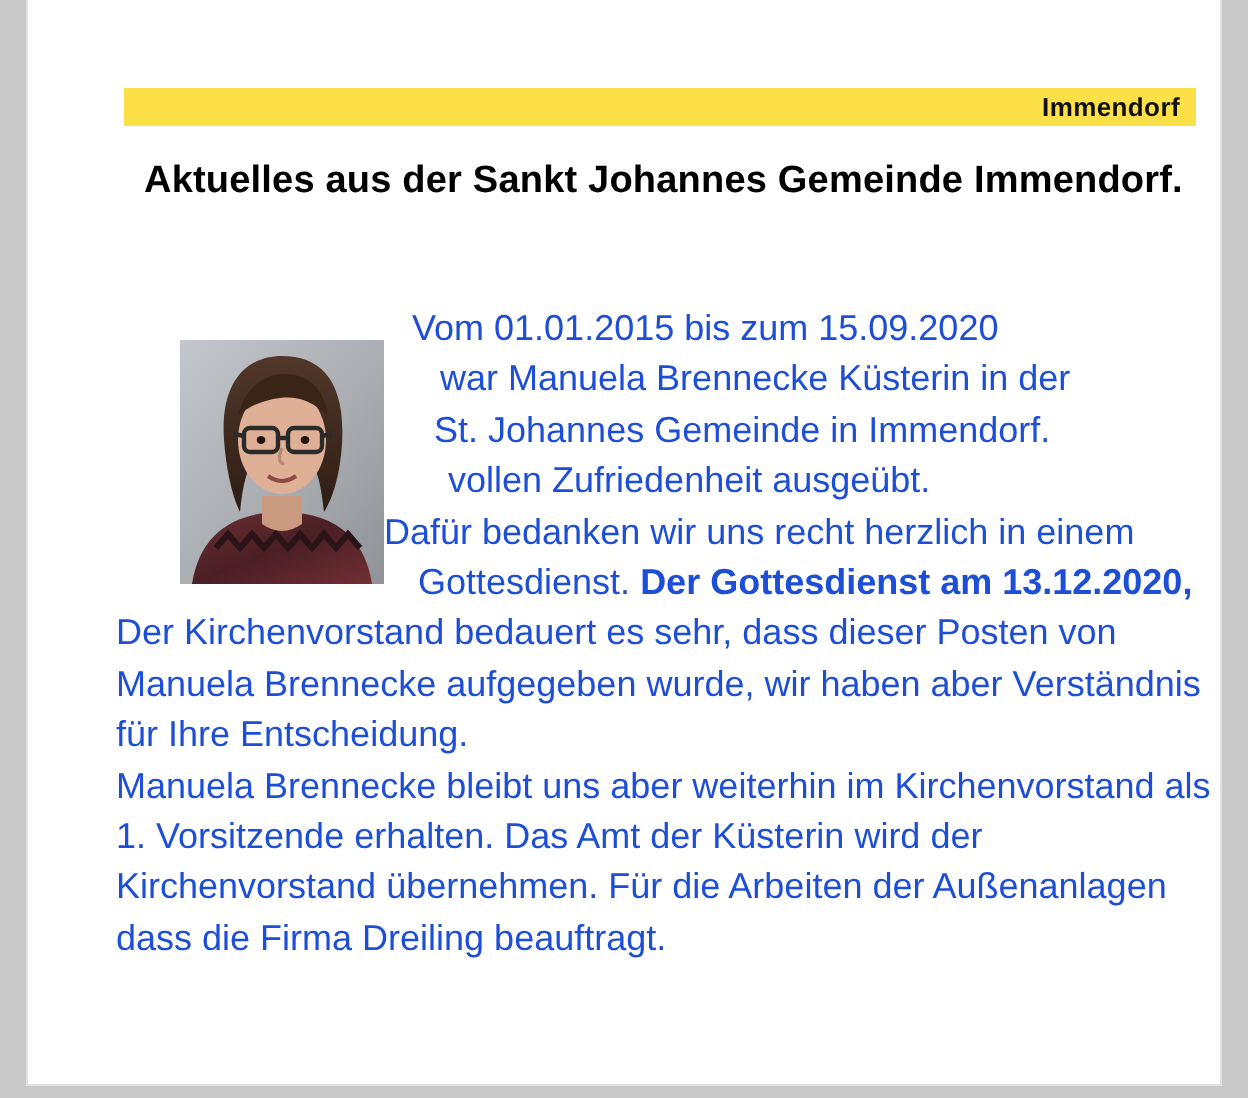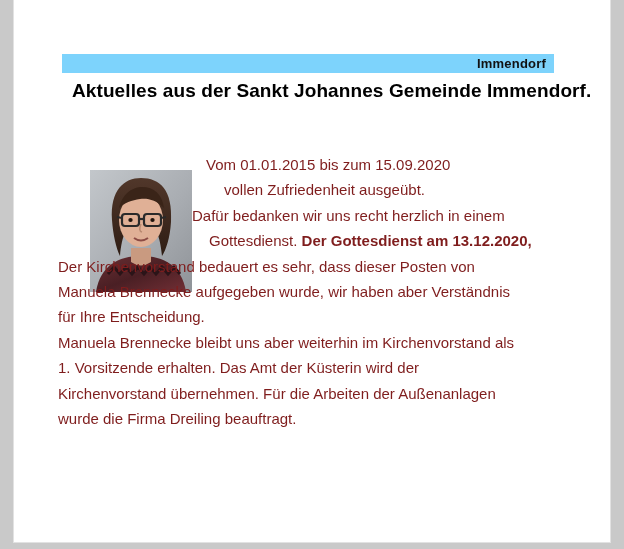--- a/index.html
+++ b/index.html
@@ -23,24 +23,24 @@
     box-shadow: 0 0 0 1px #e2e2e2;
   }
   .sheet-inner {
     position: relative;
     width: 100%;
     height: 100%;
   }
   .header-band {
     position: absolute;
     left: 48px;
-    top: 54px;
-    width: 492px;
+    top: 44px;
+    width: 536px;
     height: 19px;
-    background: #7dd3fc;
+    background: #fde047;
   }
   .header-band .label {
     position: absolute;
     right: 8px;
     top: 2px;
     font-size: 13px;
     font-weight: bold;
     color: #111111;
     letter-spacing: 0.2px;
   }
@@ -73,23 +73,23 @@
     background: #b9bcc0;
   }
   .photo svg {
     display: block;
   }
   .body-text {
     position: absolute;
     left: 44px;
     top: 152px;
     width: 528px;
-    font-size: 15px;
+    font-size: 18px;
     line-height: 25.4px;
-    color: #7f1d1d;
+    color: #1d4ed8;
   }
   .body-text p {
     margin: 0;
   }
   .ln {
     display: block;
     white-space: pre;
   }
   .ind-1 { padding-left: 148px; }
   .ind-2 { padding-left: 162px; }
@@ -157,27 +157,29 @@
         <ellipse cx="62.5" cy="50" rx="2.2" ry="2" fill="#20140d"></ellipse>
 
         <path d="M51 54 q-3 7 1 8" stroke="#b98a71" stroke-width="1.6" fill="none"></path>
         <path d="M44 68 q7 5 14 0" stroke="#8c4b44" stroke-width="2" fill="none"></path>
       </svg>
     </div>
 
     <div class="body-text">
       <p>
         <span class="ln ind-1">Vom 01.01.2015 bis zum 15.09.2020</span>
+        <span class="ln ind-2">war Manuela Brennecke Küsterin in der</span>
+        <span class="ln ind-3">St. Johannes Gemeinde in Immendorf.</span>
         <span class="ln ind-5">vollen Zufriedenheit ausgeübt.</span>
         <span class="ln ind-6">Dafür bedanken wir uns recht herzlich in einem</span>
         <span class="ln ind-7"><span>Gottesdienst. </span><b class="bold">Der Gottesdienst am 13.12.2020,</b></span>
         <span class="ln ind-0">Der Kirchenvorstand bedauert es sehr, dass dieser Posten von</span>
         <span class="ln ind-0">Manuela Brennecke aufgegeben wurde, wir haben aber Verständnis</span>
         <span class="ln ind-0">für Ihre Entscheidung.</span>
         <span class="ln ind-0">Manuela Brennecke bleibt uns aber weiterhin im Kirchenvorstand als</span>
         <span class="ln ind-0">1. Vorsitzende erhalten. Das Amt der Küsterin wird der</span>
         <span class="ln ind-0">Kirchenvorstand übernehmen. Für die Arbeiten der Außenanlagen</span>
-        <span class="ln ind-0">wurde die Firma Dreiling beauftragt.</span>
+        <span class="ln ind-0">dass die Firma Dreiling beauftragt.</span>
       </p>
     </div>
 
   </div>
 </div>
 
 </body></html>

